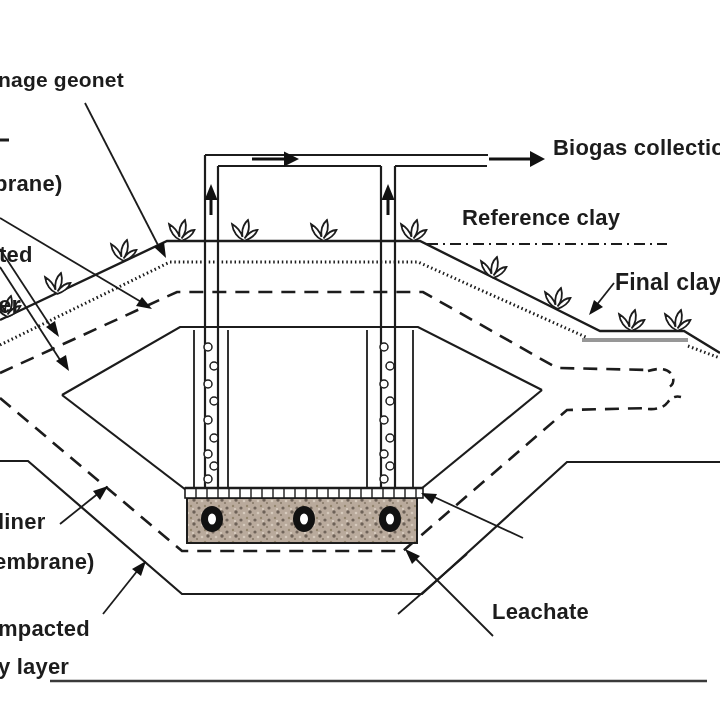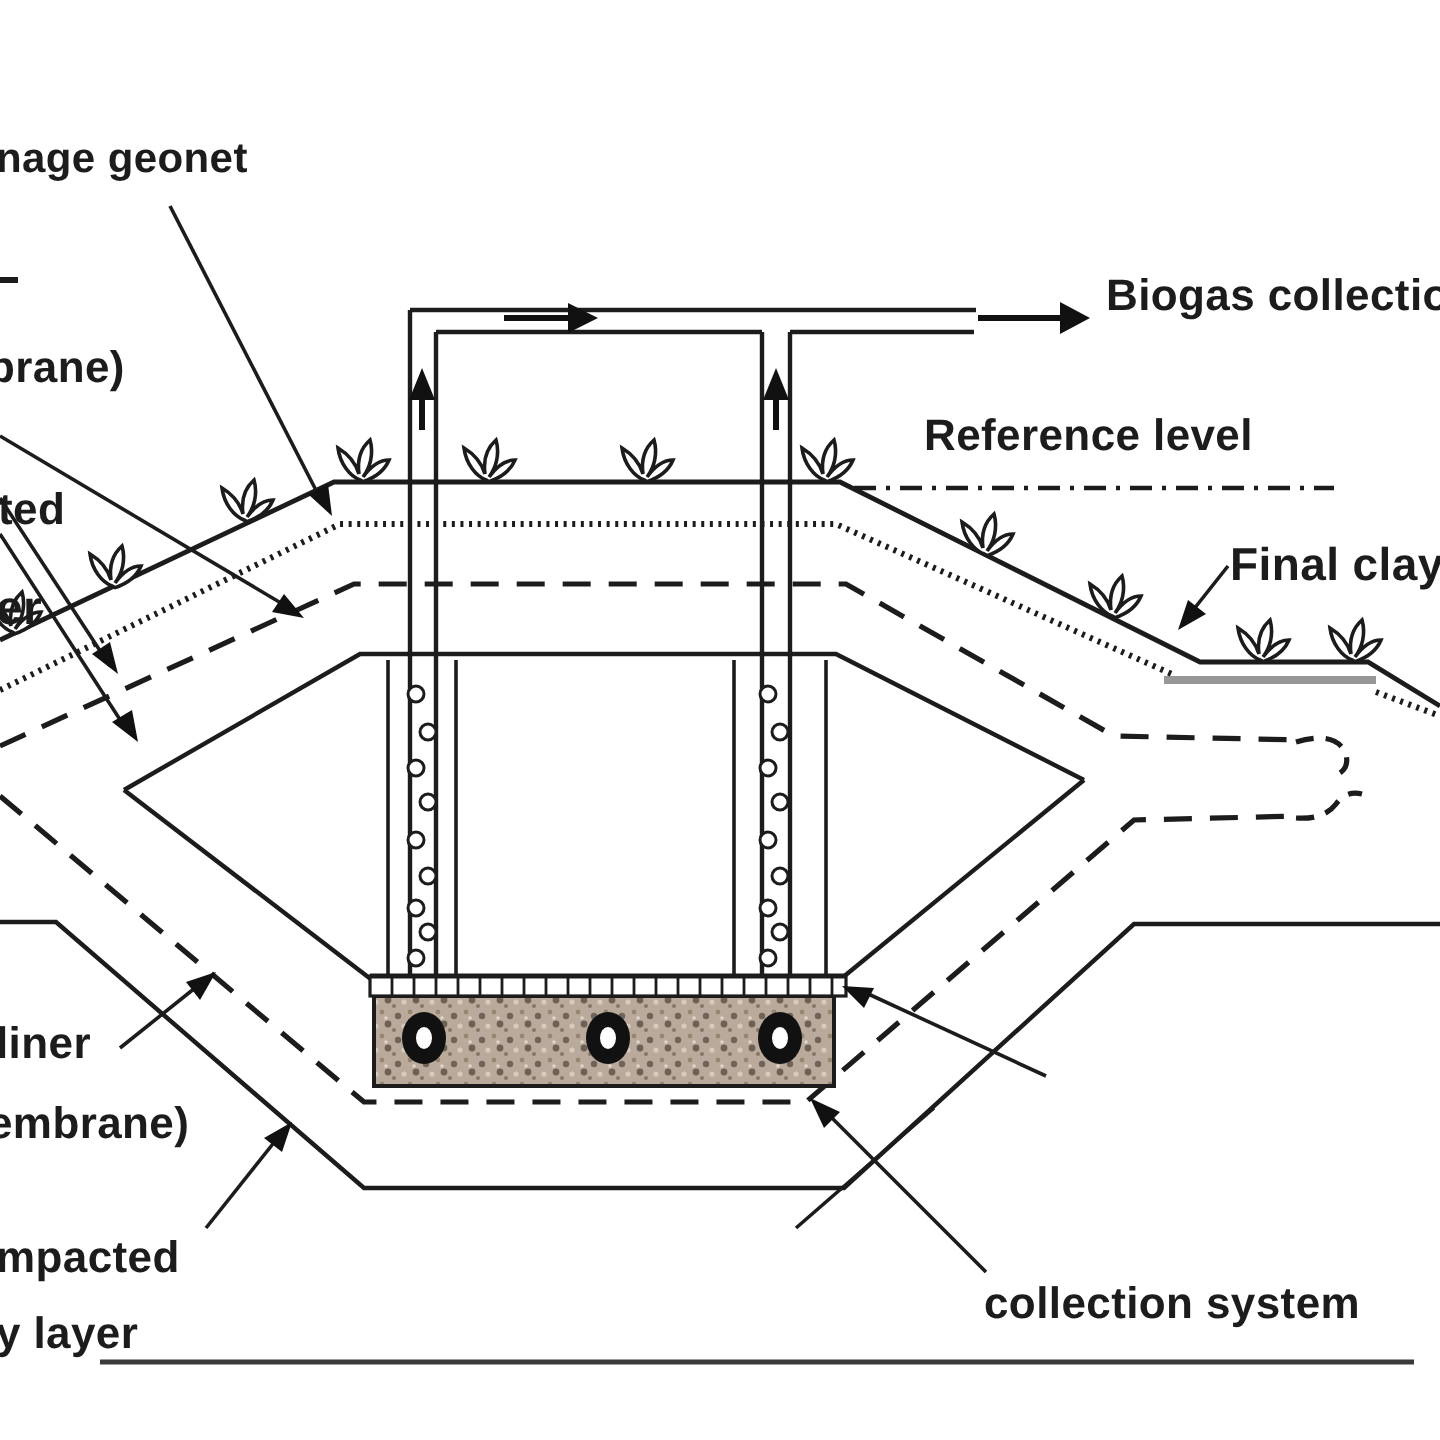--- a/index.html
+++ b/index.html
@@ -175,21 +175,21 @@
   </g>
 
   <path d="M50,681 L707,681" stroke="#3a3a3a" stroke-width="2.4" fill="none"></path>
 </svg>
 
 <div class="lbl small" style="left:-2px;top:69px">nage geonet</div>
 <div class="lbl" style="left:-6px;top:172px">brane)</div>
 <div class="lbl" style="left:-1px;top:243px">ted</div>
 <div class="lbl big" style="left:-2px;top:292px">er</div>
 <div class="lbl" style="left:553px;top:136px">Biogas collection</div>
-<div class="lbl" style="left:462px;top:206px">Reference level</div>
+<div class="lbl" style="left:462px;top:206px">Reference clay</div>
 <div class="lbl" style="left:615px;top:270px;font-size:23px">Final clay</div>
-<div class="lbl" style="left:492px;top:640px">collection system</div>
+<div class="lbl" style="left:492px;top:600px">Leachate</div>
 <div class="lbl" style="left:-2px;top:510px">liner</div>
 <div class="lbl" style="left:-6px;top:550px">embrane)</div>
 <div class="lbl" style="left:-2px;top:617px">mpacted</div>
 <div class="lbl" style="left:-2px;top:655px">y layer</div>
 
 </div>
 
 </body></html>

